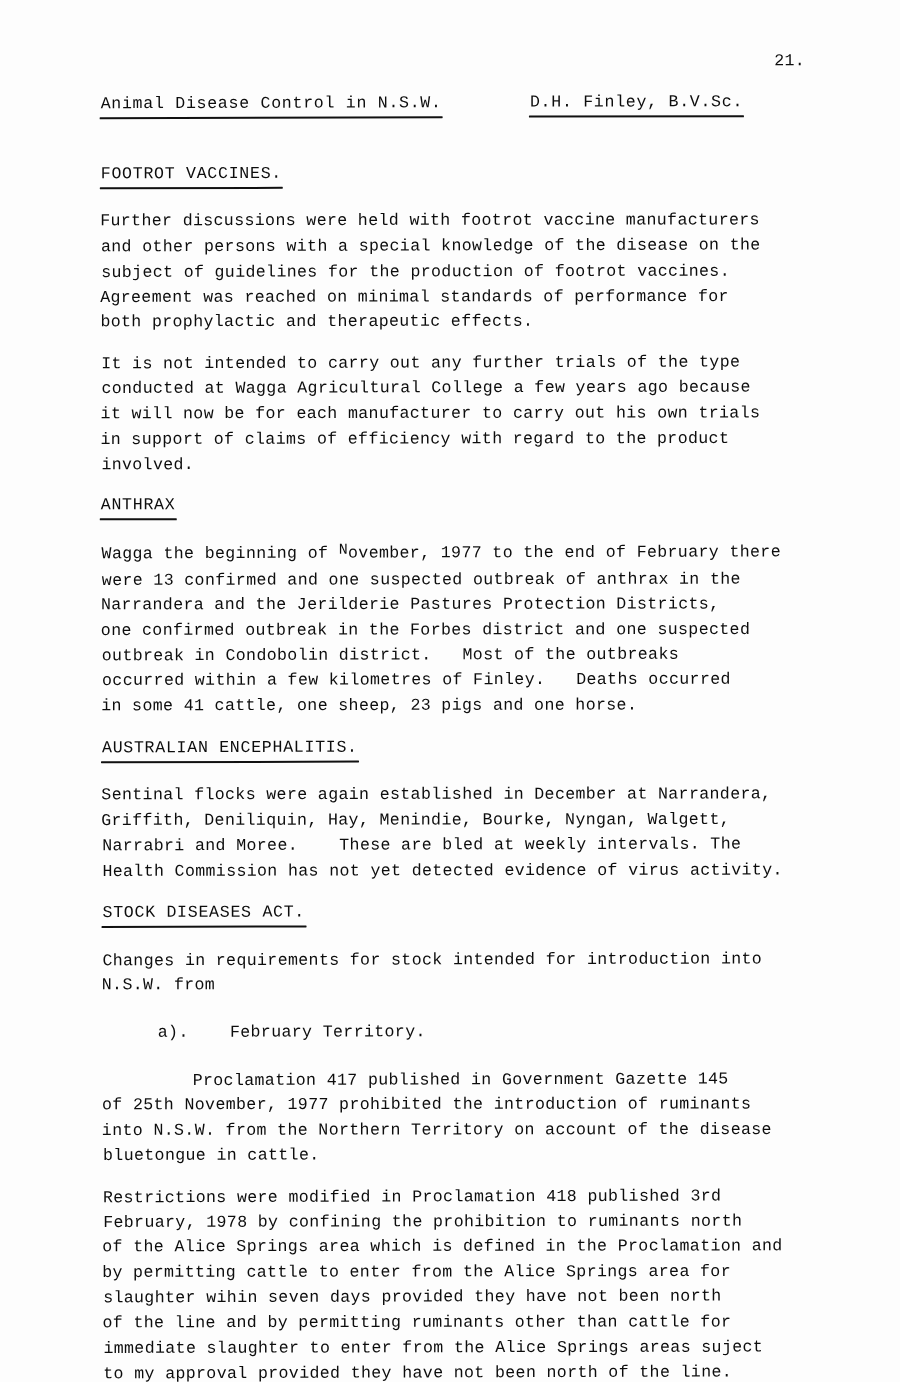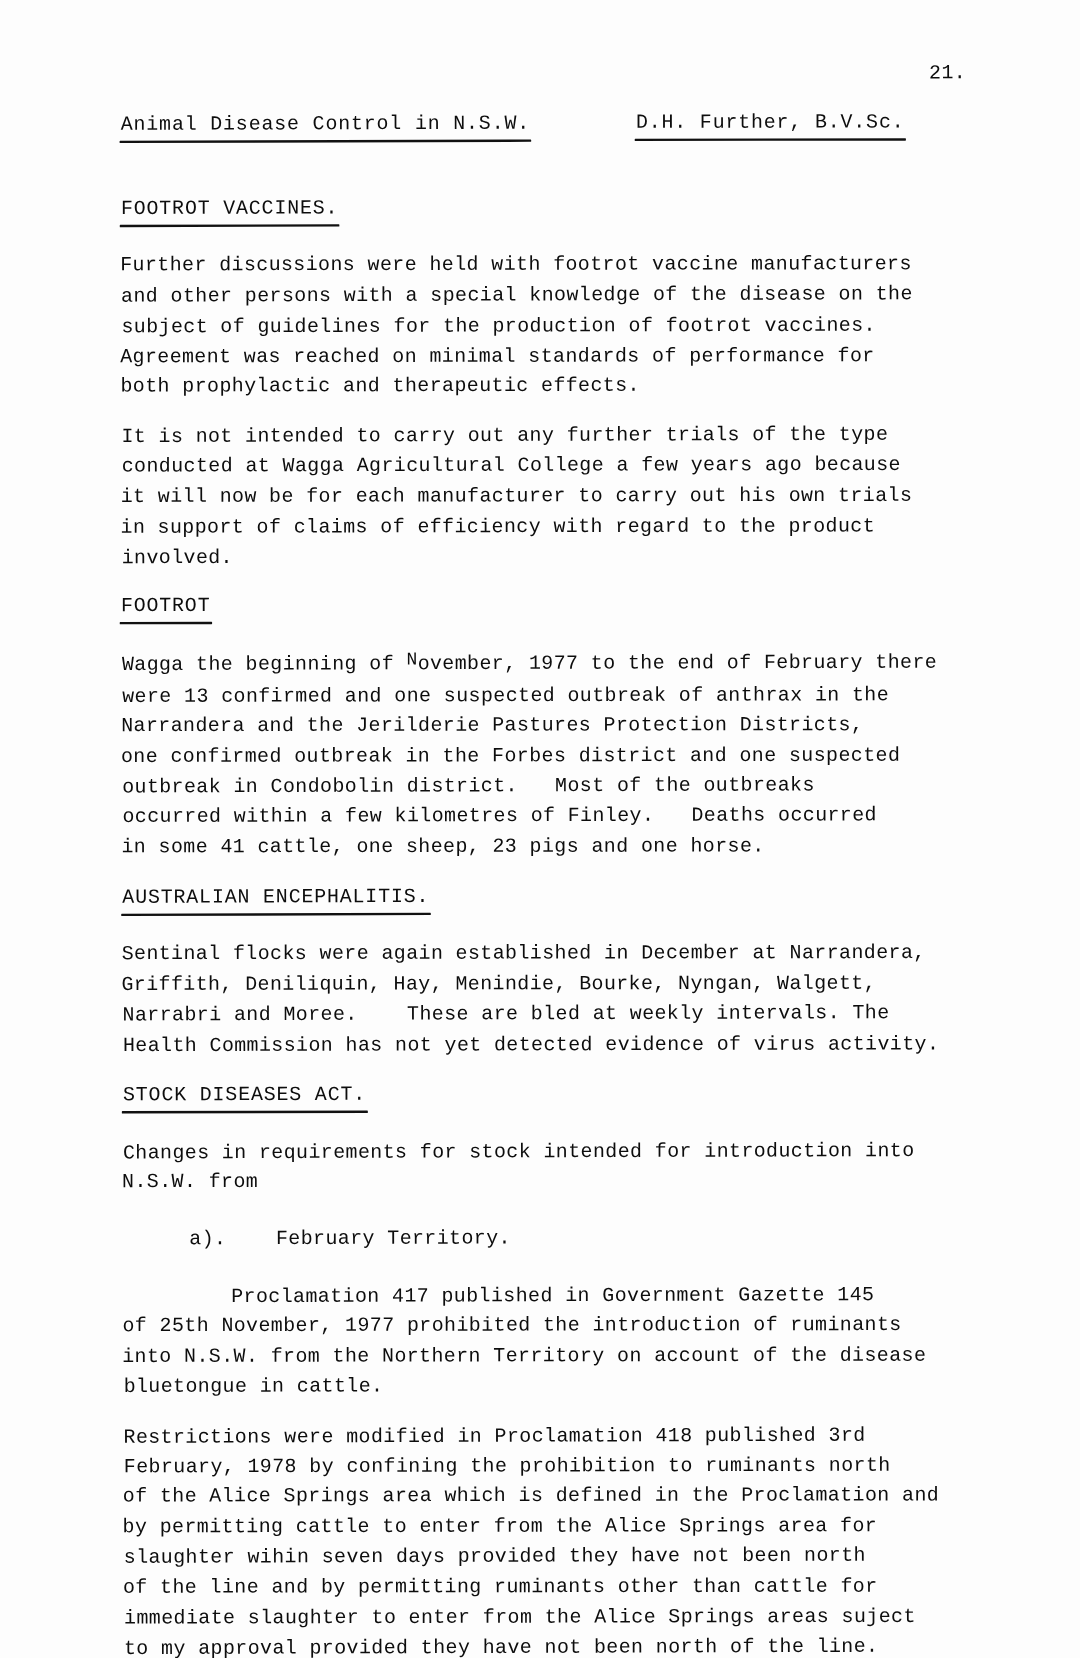--- a/index.html
+++ b/index.html
@@ -136,21 +136,21 @@
   <div id="skew">
 
     <div id="grain"></div>
 
     <div id="content">
 
       <div id="pageno">21.</div>
 
       <div id="runhead">
         <div class="rh-left head j1"><span class="ul">Animal Disease Control in N.S.W.</span></div>
-        <div class="rh-right head j2"><span class="ul">D.H. Further, B.V.Sc.</span></div>
+        <div class="rh-right head j2"><span class="ul">D.H. Finley, B.V.Sc.</span></div>
       </div>
 
       <div style="height:160px"></div>
 
       <div class="head j1"><span class="ul">FOOTROT VACCINES.</span></div>
       <div class="gap-m"></div>
 
       <div class="para">
         <div class="line j2">Further discussions were held with footrot vaccine manufacturers</div>
         <div class="line j1">and other persons with a special knowledge of the disease on the</div>
@@ -162,21 +162,21 @@
 
       <div class="para">
         <div class="line j1">It is not intended to carry out any further trials of the type</div>
         <div class="line j3">conducted at Wagga Agricultural College a few years ago because</div>
         <div class="line j2">it will now be for each manufacturer to carry out his own trials</div>
         <div class="line j4">in support of claims of efficiency with regard to the product</div>
         <div class="line j1">involved.</div>
       </div>
       <div class="gap-s"></div>
 
-      <div class="head j2"><span class="ul">FOOTROT</span></div>
+      <div class="head j2"><span class="ul">ANTHRAX</span></div>
       <div class="gap-m"></div>
 
       <div class="para">
         <div class="line j1"><span>Wagga the beginning of </span><span class="raised">N</span><span>ovember, 1977 to the end of February there</span></div>
         <div class="line j3">were 13 confirmed and one suspected outbreak of anthrax in the</div>
         <div class="line j2">Narrandera and the Jerilderie Pastures Protection Districts,</div>
         <div class="line j4">one confirmed outbreak in the Forbes district and one suspected</div>
         <div class="line j1">outbreak in Condobolin district.   Most of the outbreaks</div>
         <div class="line j3">occurred within a few kilometres of Finley.   Deaths occurred</div>
         <div class="line j2">in some 41 cattle, one sheep, 23 pigs and one horse.</div>

